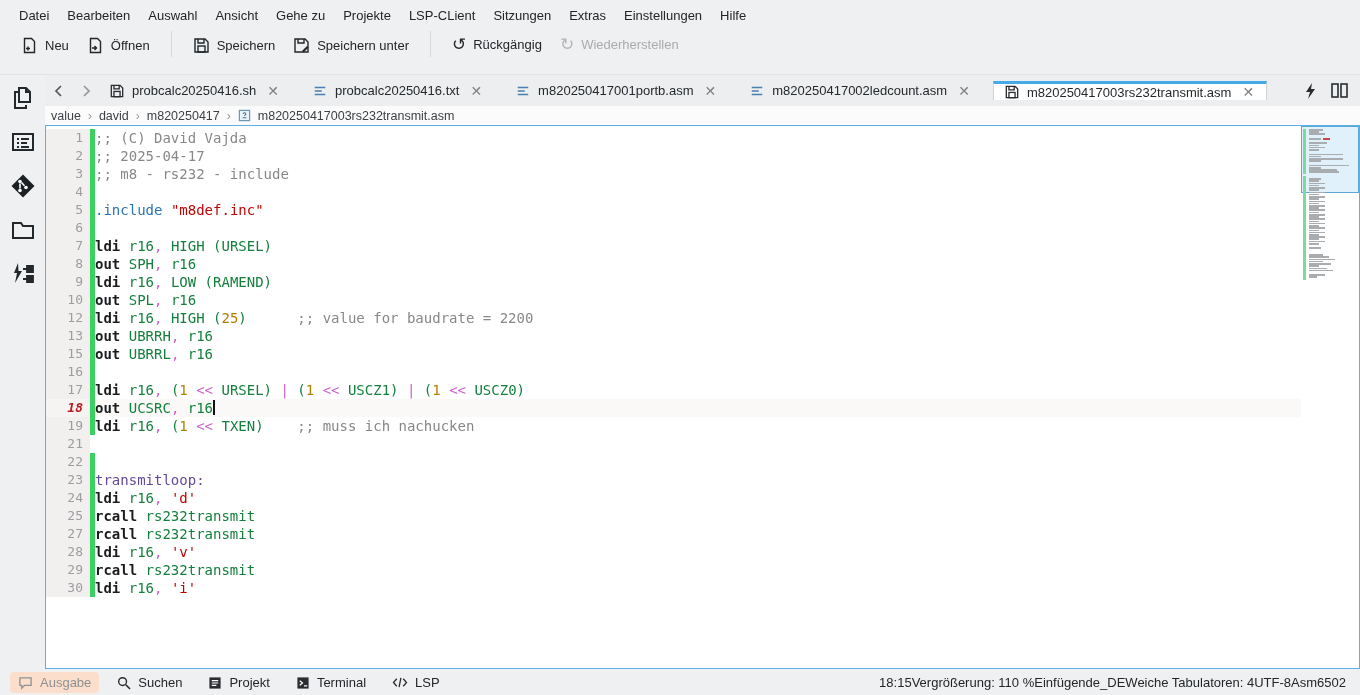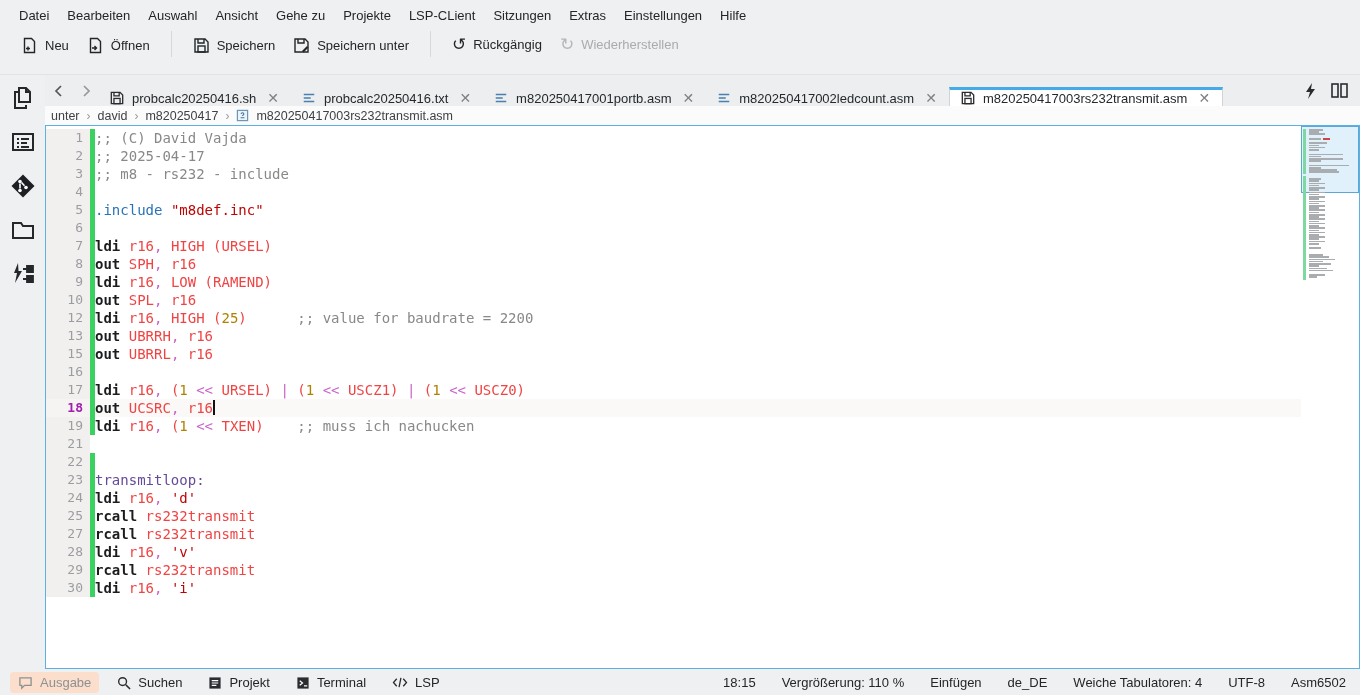--- a/index.html
+++ b/index.html
@@ -35,45 +35,45 @@
   .crumb-sep{color:#9a9b9c;font-size:12px;}
   
   .editor{flex:1;display:flex;background:#ffffff;border:1px solid #5cb1e4;overflow:hidden;position:relative;}
   .code-area{flex:1;min-width:0;overflow:hidden;padding-top:3px;font-family:"DejaVu Sans Mono","Liberation Mono",monospace;font-size:14px;line-height:18px;}
   .line{display:flex;height:18px;}
   .ln{flex:0 0 37px;background:#f1f0ef;color:#9c9da0;text-align:right;padding-right:7px;font-size:13px;}
   .modbar{flex:0 0 5px;background:transparent;}
   .modbar.on{background:#3bd160;}
   .codetxt{flex:1;white-space:pre;color:var(--plain);}
   .line.cur{background:#faf9f8;}
-  .line.cur .ln{color:#a21caf;font-weight:bold;background:#f5f4f3;}
+  .line.cur .ln{color:#b91c1c;font-weight:bold;background:#f5f4f3;font-style:italic;}
   .sg-c{color:#898887;}
   .sg-k{color:#1b1c1e;font-weight:bold;}
-  .sg-t{color:#ef4444;}
+  .sg-t{color:#15803d;}
   .sg-p{color:#2873b8;}
   .sg-str{color:#bf0303;}
   .sg-ch{color:#bf0303;}
   .sg-n{color:#b08000;}
   .sg-s{color:#ca60ca;}
   .sg-l{color:#644a9b;}
   .caret{display:inline-block;width:2px;height:15px;background:#111;vertical-align:-2px;}
   
   .minimap{flex:0 0 58px;position:relative;background:#ffffff;}
   .mm-green{position:absolute;left:2px;width:3px;background:#7fd8a0;}
   .mm-bars{position:absolute;left:8px;top:3px;right:2px;}
   .mm-row{height:1.6px;margin-bottom:0.65px;display:flex;gap:2px;}
   .mm-bar{height:100%;background:#a9adb0;}
   .mm-red{height:100%;background:#c44;}
   .mm-viewport{position:absolute;left:0;right:0;top:0;height:65px;background:rgba(69,171,231,0.16);border:1px solid #5aa8d6;}
   
   .statusbar{height:27px;display:flex;align-items:center;background:#eff0f1;padding:0 10px;}
   .sb-left{display:flex;align-items:center;gap:10px;}
   .sbtn{display:flex;align-items:center;gap:7px;padding:3px 8px;border-radius:4px;color:#232629;}
   .sbtn.hl{background:#fbdecb;color:#8e9193;}
-  .sb-right{margin-left:auto;display:flex;align-items:center;gap:26px;padding-right:4px;}
+  .sb-right{margin-left:auto;display:flex;align-items:center;padding-right:4px;}
 </style>
 </head>
 <body>
 
 <div class="menubar">
     <span class="menu-item">Datei</span>
     <span class="menu-item">Bearbeiten</span>
     <span class="menu-item">Auswahl</span>
     <span class="menu-item">Ansicht</span>
     <span class="menu-item">Gehe zu</span>
@@ -172,21 +172,21 @@
       <div class="navbtn">
         <svg width="14" height="14" viewBox="0 0 14 14">
             <path d="M9 2L4 7l5 5" fill="none" stroke="#54585b" stroke-width="1.7"></path>
           </svg>
       </div>
       <div class="navbtn">
         <svg width="14" height="14" viewBox="0 0 14 14">
             <path d="M5 2l5 5-5 5" fill="none" stroke="#96999c" stroke-width="1.7"></path>
           </svg>
       </div>
-      <div id="tabs-holder" style="display:flex;align-items:flex-end;">
+      <div id="tabs-holder" style="display:flex;align-items:center;gap:11px;">
           <div class="tab">
             <span>
               <svg width="14" height="14" viewBox="0 0 16 16">
                 <path d="M1.5 1.5h10l3 3v10h-13z" fill="none" stroke="#2a2d30" stroke-width="1.5"></path>
                 <path d="M4.5 1.5v4h6v-4" fill="none" stroke="#2a2d30" stroke-width="1.5"></path>
                 <rect x="4.5" y="8.5" width="7" height="6" fill="none" stroke="#2a2d30" stroke-width="1.5"></rect>
               </svg>
             </span>
             <span>probcalc20250416.sh</span>
             <span class="close">✕</span>
@@ -235,21 +235,21 @@
             <path d="M8 0L2 9h4l-2 7 7-10H7z" fill="#2a2d30"></path>
           </svg>
         <svg width="17" height="15" viewBox="0 0 17 15">
             <rect x="1" y="1" width="6" height="13" fill="none" stroke="#2a2d30" stroke-width="1.6"></rect>
             <rect x="10" y="1" width="6" height="13" fill="none" stroke="#2a2d30" stroke-width="1.6"></rect>
           </svg>
       </div>
     </div>
 
     <div class="breadcrumb" id="breadcrumb">
-        <span>unter</span>
+        <span>value</span>
         <span class="crumb-sep">›</span>
         <span>david</span>
         <span class="crumb-sep">›</span>
         <span>m820250417</span>
         <span class="crumb-sep">›</span>
         <span>
           <svg width="13" height="13" viewBox="0 0 14 14">
             <rect x="1.5" y="1.5" width="11" height="11" fill="#eaf3fa" stroke="#6b96b8" stroke-width="1.3"></rect>
             <path d="M5 9.5h4M5.5 5.5c0-2 3-2 3 0 0 1-1.5 1-1.5 2" fill="none" stroke="#4a7094" stroke-width="1.1"></path>
           </svg>

